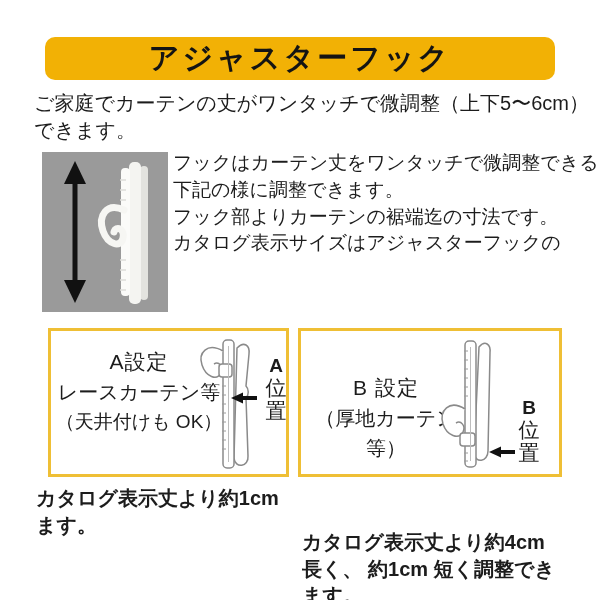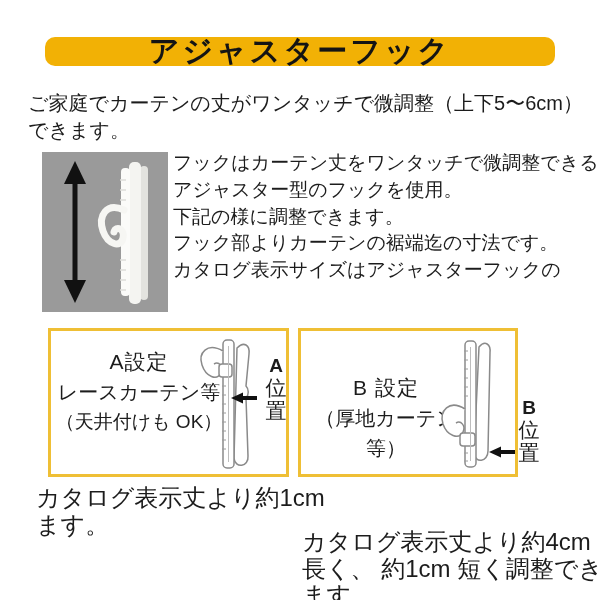--- a/index.html
+++ b/index.html
@@ -6,65 +6,65 @@
   body{
     width:600px;height:600px;position:relative;overflow:hidden;
     background:#ffffff;
     font-family:"Liberation Sans","DejaVu Sans",sans-serif;
     color:var(--text,#1c1c1c);
     -webkit-font-smoothing:antialiased;
   }
   .abs{position:absolute;}
   
   .banner{
-    left:45px;top:37px;width:510px;height:29px;
+    left:45px;top:37px;width:510px;height:43px;
     background:var(--banner-bg,#f2b105);
     border-radius:10px;
     display:flex;align-items:center;justify-content:center;
   }
   .banner .t{
     font-size:30px;font-weight:bold;letter-spacing:3px;color:#141414;
   }
   
-  .intro{left:28px;top:90px;width:540px;font-size:20px;line-height:27px;}
+  .intro{left:34px;top:90px;width:540px;font-size:20px;line-height:27px;}
   
   .photo{
     left:42px;top:152px;width:126px;height:160px;
     background:var(--photo-bg,#9a9a9a);
   }
   
   .desc{left:173px;top:150px;width:410px;font-size:19px;line-height:26.8px;}
   
   .sbox{
     box-sizing:border-box;background:#ffffff;
     border:3px solid var(--box-border,#efbf35);
     height:149px;top:328px;
   }
   .sbox.a{left:48px;width:241px;}
-  .sbox.b{left:298px;width:220px;}
+  .sbox.b{left:298px;width:264px;}
   .sbox .txt{position:absolute;text-align:center;}
   .sbox.a .txt{left:4px;top:16px;width:168px;}
   .sbox.b .txt{left:6px;top:42px;width:158px;}
   .sname{font-size:21px;line-height:30px;letter-spacing:1px;}
   .ssub{font-size:20px;line-height:30px;}
   .snote{font-size:19px;line-height:30px;}
   .hookart{position:absolute;}
   .pos{
     position:absolute;width:30px;text-align:center;line-height:23px;
     font-size:21px;
   }
   .pos .lat{font-size:19px;font-weight:bold;line-height:21px;display:block;}
   .pos .kj{display:block;}
   .sbox.a .pos{left:210px;top:24px;}
   .sbox.b .pos{left:213px;top:66px;}
   .larr{position:absolute;width:26px;height:14px;}
   .sbox.a .larr{left:180px;top:60px;}
   .sbox.b .larr{left:188px;top:114px;}
   
-  .cap{top:485px;font-size:24px;line-height:26.5px;}
+  .cap{top:485px;font-size:20px;line-height:26.5px;font-weight:bold;}
   .cap.a{left:36px;width:262px;}
   .cap.b{left:302px;width:276px;margin-top:44px;}
   .ln{white-space:nowrap;}
 </style>
 </head>
 <body>
 
 <div class="abs banner">
   <span class="t">アジャスターフック</span>
 </div>
@@ -96,21 +96,20 @@
           <line x1="78" y1="138" x2="84" y2="138"></line>
       </g>
       <path d="M82,58 C64,50 56,64 61,79 C66,93 79,96 81,86 C83,77 74,73 72,80" fill="none" stroke="#f6f6f3" stroke-width="7" stroke-linecap="round"></path>
       <path d="M69,92 C64,103 70,112 78,110" fill="none" stroke="#ececе8" stroke-width="5" stroke-linecap="round"></path>
     </g>
   </svg>
 </div>
 
 <div class="abs desc">
   <div class="ln">フックはカーテン丈をワンタッチで微調整できる</div>
-  <div class="ln">アジャスター型のフックを使用。</div>
   <div class="ln">下記の様に調整できます。</div>
   <div class="ln">フック部よりカーテンの裾端迄の寸法です。</div>
   <div class="ln">カタログ表示サイズはアジャスターフックの</div>
 </div>
 
 <div class="abs sbox a">
   <div class="txt">
     <div class="sname">A設定</div>
     <div class="ssub">レースカーテン等</div>
     <div class="snote">（天井付けも OK）</div>

